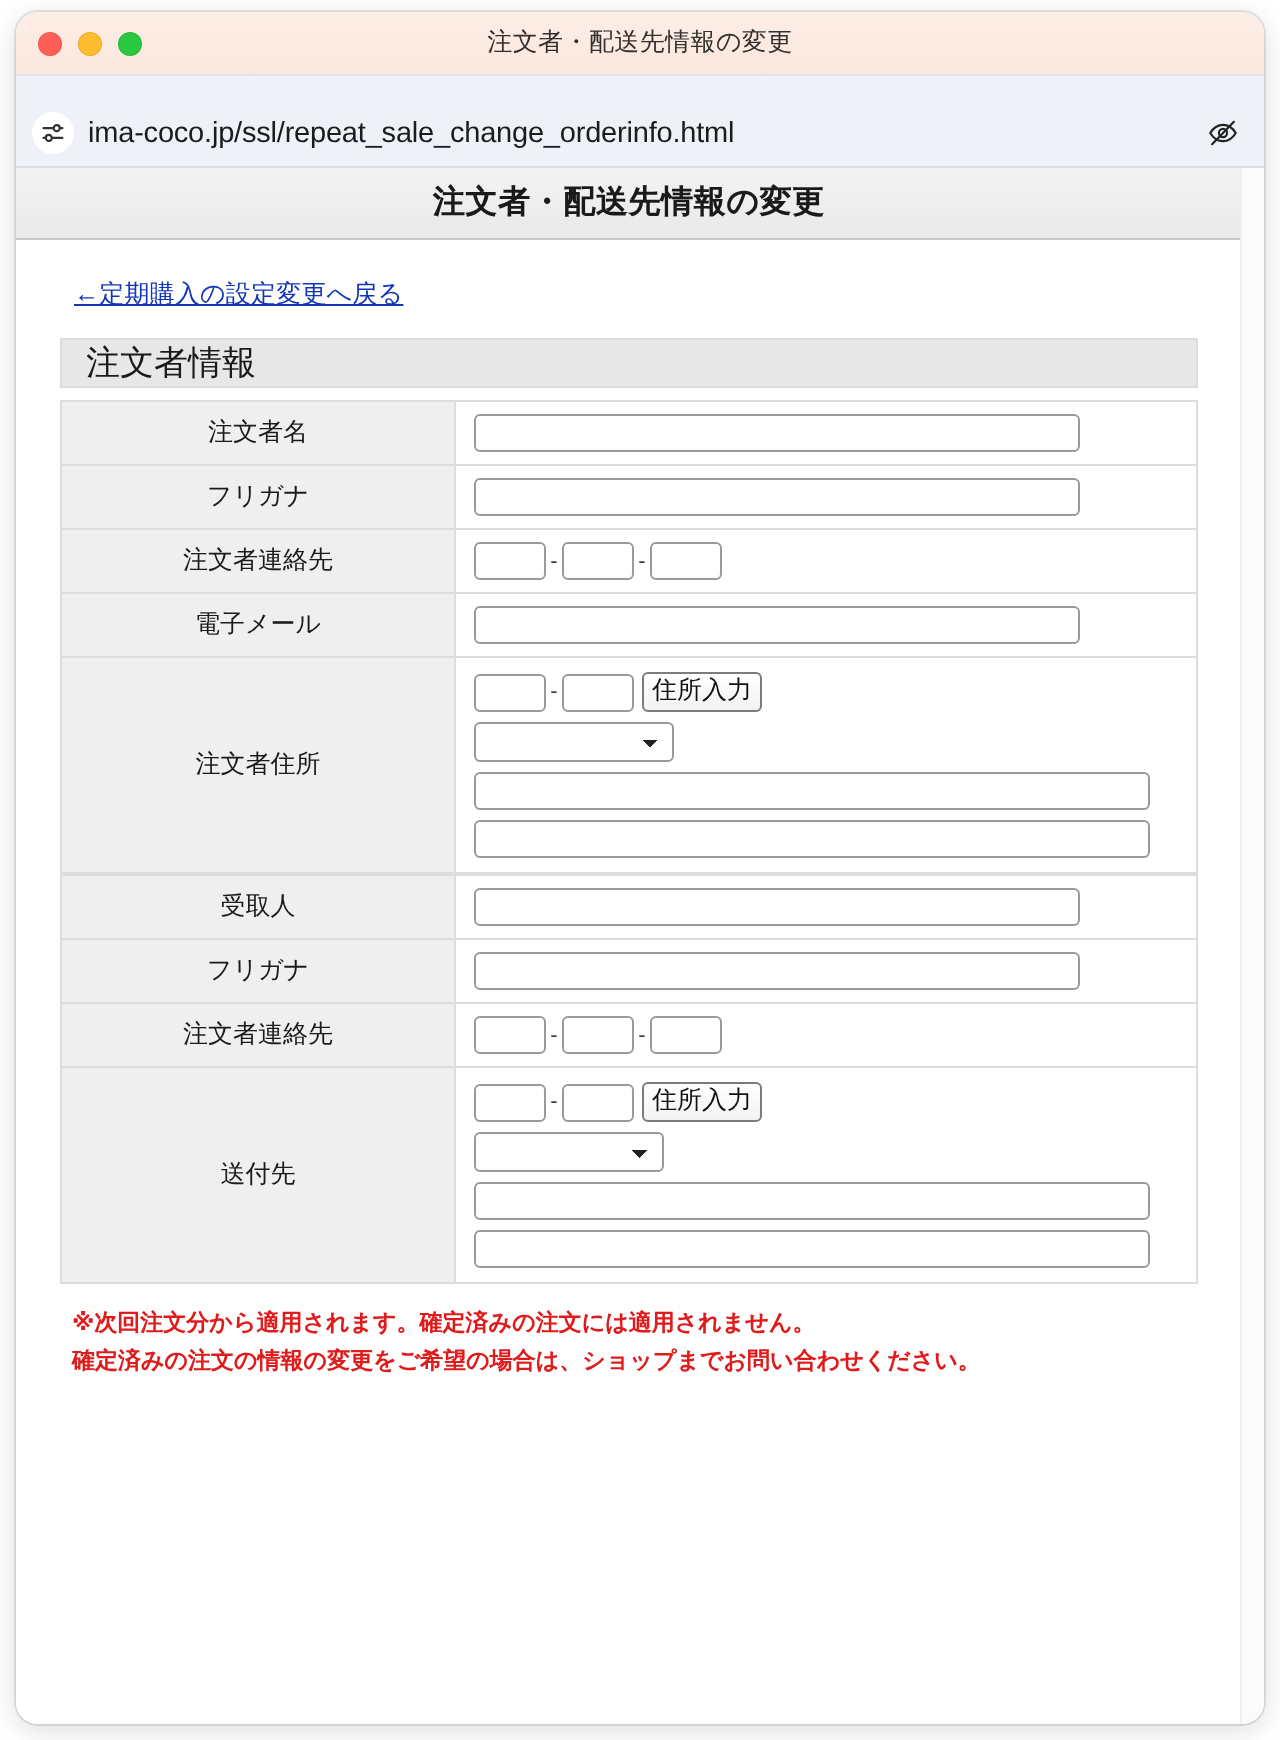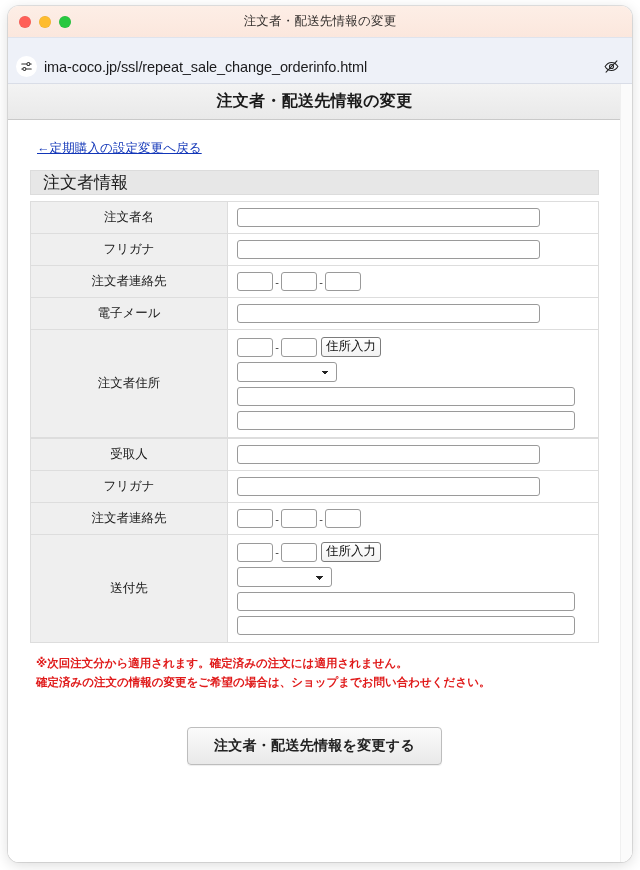--- a/index.html
+++ b/index.html
@@ -442,22 +442,19 @@
             </td>
           </tr>
         </tbody>
           </table>
 
         <div class="notice">
           <div>※次回注文分から適用されます。確定済みの注文には適用されません。</div>
           <div>確定済みの注文の情報の変更をご希望の場合は、ショップまでお問い合わせください。</div>
         </div>
 
-        <div class="submit-wrap">
-          <button class="submit-btn">注文者・配送先情報を変更する</button>
-        </div>
 
       </div>
     </div>
 
     <div class="scrollbar-track"></div>
   </div>
 </div>
 
 </body></html>

